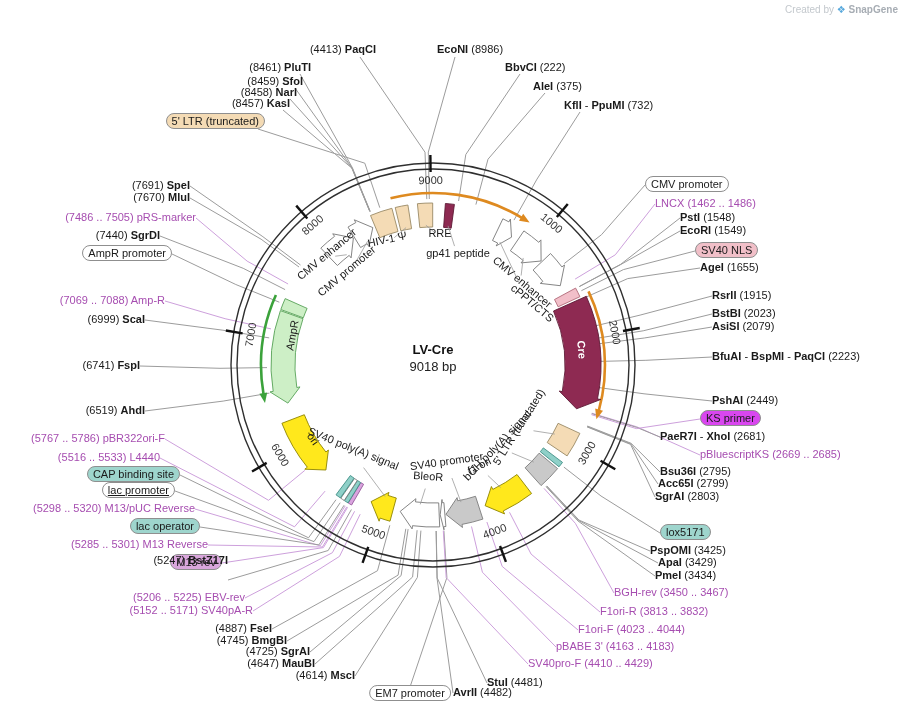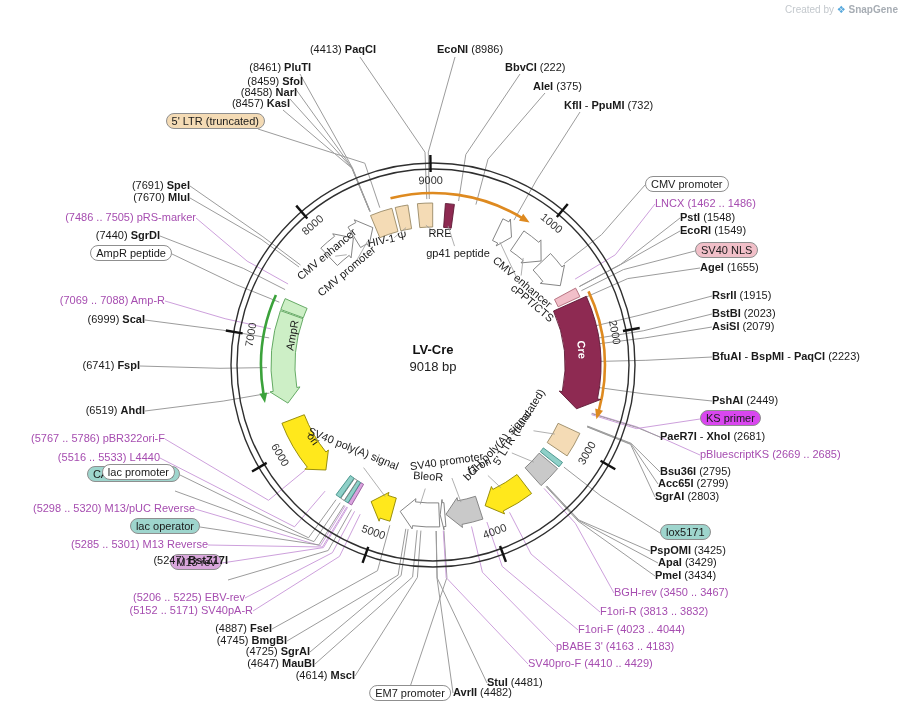--- a/index.html
+++ b/index.html
@@ -177,29 +177,29 @@
       <div class="olabel" style="top: 99px; left: 564px;"><b>KflI</b><span> - </span><b>PpuMI</b><span> (732)</span></div>
       <div class="olabel" style="top: 61px; right: 597px; text-align: right;"><span>(8461) </span><b>PluTI</b></div>
       <div class="olabel" style="top: 75px; right: 605px;"><span>(8459) </span><b>SfoI</b></div>
       <div class="olabel" style="top: 86px; right: 611px;"><span>(8458) </span><b>NarI</b></div>
       <div class="olabel" style="top: 97px; right: 618px;"><span>(8457) </span><b>KasI</b></div>
       <div class="olabel boxed" style="background: rgb(244, 219, 181); border-color: rgb(143, 143, 143); top: 113px; right: 643px;">5' LTR (truncated)</div>
       <div class="olabel" style="top: 179px; right: 718px;"><span>(7691) </span><b>SpeI</b></div>
       <div class="olabel" style="top: 191px; right: 718px;"><span>(7670) </span><b>MluI</b></div>
       <div class="olabel" style="color: rgb(166, 77, 176); top: 211px; right: 712px;">(7486 .. 7505)  pRS-marker</div>
       <div class="olabel" style="top: 229px; right: 748px;"><span>(7440) </span><b>SgrDI</b></div>
-      <div class="olabel boxed" style="background: rgb(255, 255, 255); border-color: rgb(143, 143, 143); top: 245px; right: 736px;">AmpR peptide</div>
+      <div class="olabel boxed" style="background: rgb(255, 255, 255); border-color: rgb(143, 143, 143); top: 245px; right: 736px;">AmpR promoter</div>
       <div class="olabel" style="color: rgb(166, 77, 176); top: 294px; right: 743px;">(7069 .. 7088)  Amp-R</div>
       <div class="olabel" style="top: 313px; right: 763px;"><span>(6999) </span><b>ScaI</b></div>
       <div class="olabel" style="top: 359px; right: 768px;"><span>(6741) </span><b>FspI</b></div>
       <div class="olabel" style="top: 404px; right: 763px;"><span>(6519) </span><b>AhdI</b></div>
       <div class="olabel" style="color: rgb(166, 77, 176); top: 432px; right: 743px;">(5767 .. 5786)  pBR322ori-F</div>
       <div class="olabel" style="color: rgb(166, 77, 176); top: 451px; right: 748px;">(5516 .. 5533)  L4440</div>
       <div class="olabel boxed" style="background: rgb(158, 213, 205); border-color: rgb(143, 143, 143); top: 466px; right: 728px;">CAP binding site</div>
-      <div class="olabel boxed" style="background: rgb(255, 255, 255); border-color: rgb(143, 143, 143); top: 464px; right: 733px;">lac promoter</div>
+      <div class="olabel boxed" style="background: rgb(255, 255, 255); border-color: rgb(143, 143, 143); top: 482px; right: 733px; text-decoration: underline;">lac promoter</div>
       <div class="olabel" style="color: rgb(166, 77, 176); top: 502px; right: 713px;">(5298 .. 5320)  M13/pUC Reverse</div>
       <div class="olabel boxed" style="background: rgb(158, 213, 205); border-color: rgb(143, 143, 143); top: 518px; right: 708px;">lac operator</div>
       <div class="olabel" style="color: rgb(166, 77, 176); top: 538px; right: 700px;">(5285 .. 5301)  M13 Reverse</div>
       <div class="olabel boxed" style="background: rgb(217, 166, 220); border-color: rgb(143, 143, 143); top: 554px; right: 686px;">M13 rev</div>
       <div class="olabel" style="top: 554px; right: 680px;"><span>(5247) </span><b>BstZ17I</b></div>
       <div class="olabel" style="color: rgb(166, 77, 176); top: 591px; right: 663px;">(5206 .. 5225)  EBV-rev</div>
       <div class="olabel" style="color: rgb(166, 77, 176); top: 604px; right: 655px;">(5152 .. 5171)  SV40pA-R</div>
       <div class="olabel" style="top: 622px; right: 636px;"><span>(4887) </span><b>FseI</b></div>
       <div class="olabel" style="top: 634px; right: 621px;"><span>(4745) </span><b>BmgBI</b></div>
       <div class="olabel" style="top: 645px; right: 598px;"><span>(4725) </span><b>SgrAI</b></div>

